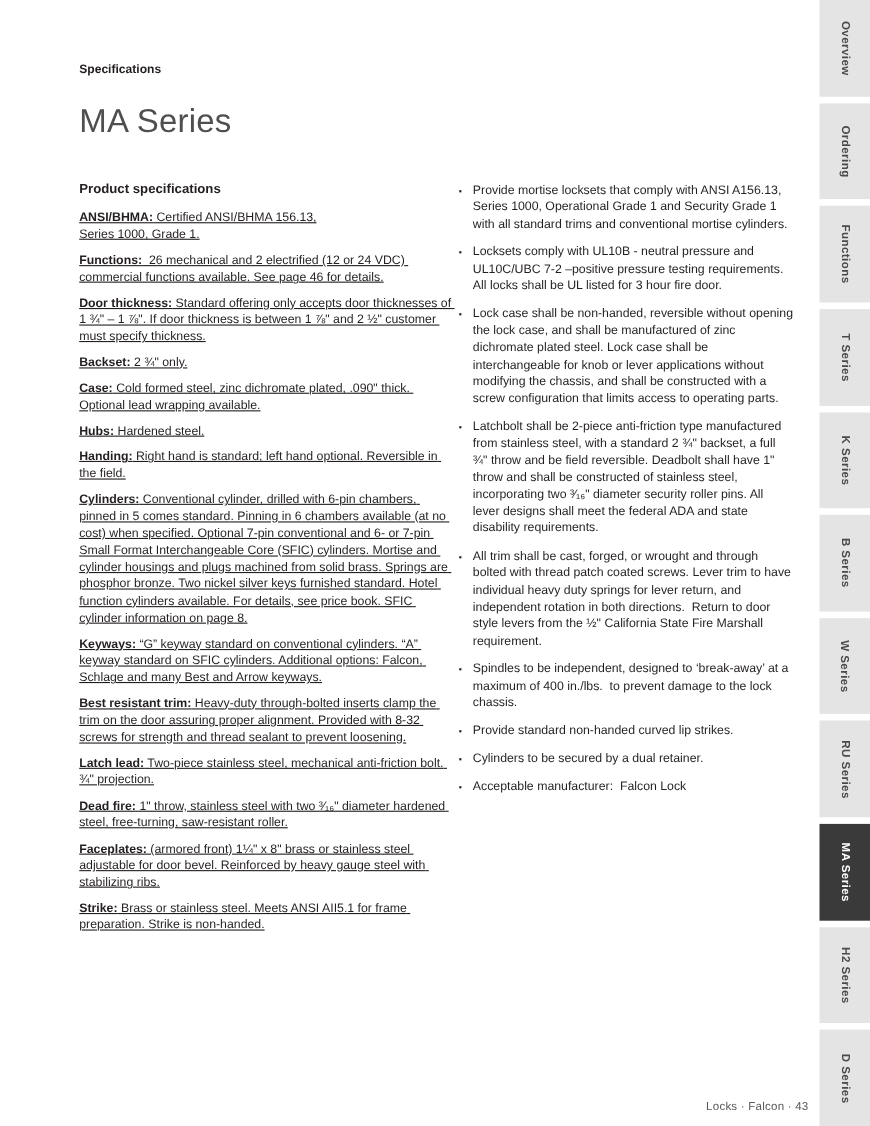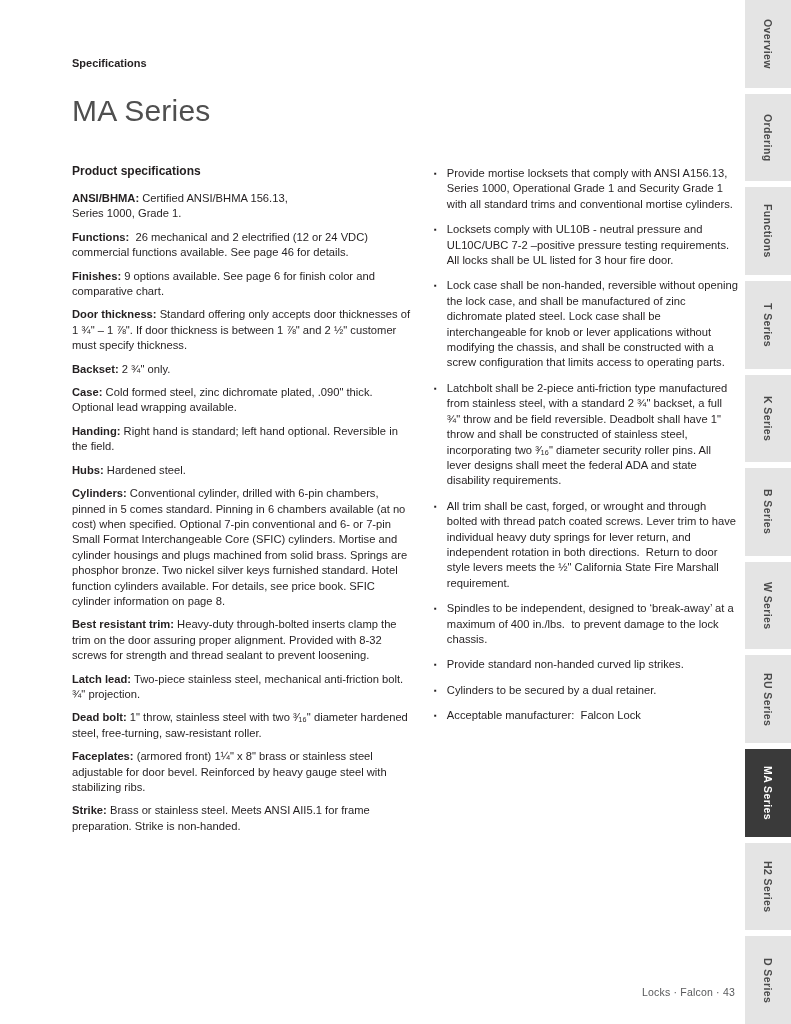--- a/index.html
+++ b/index.html
@@ -63,35 +63,36 @@
   .page-title {
     margin-top: 25px;
     font-size: 30px;
     font-weight: 400;
     color: #4f4f4f;
     letter-spacing: 0.2px;
   }
   .columns {
     margin-top: 36px;
     display: flex;
-    gap: 18px;
+    gap: 1px;
   }
   .col-left  { width: 342px; }
   .col-right { width: 306px; }
   .col-heading {
     font-size: 12px;
     font-weight: bold;
     color: #231f20;
     margin-bottom: 13px;
   }
   .spec-para {
     font-size: 11.2px;
     line-height: 15.4px;
     margin-bottom: 8px;
     color: #231f20;
+    text-decoration: underline;
   }
   .spec-para strong { font-weight: bold; }
   .spec-para .spec-text { white-space: pre-wrap; }
 
   .arch-list {
     list-style: none;
     margin-top: 2px;
   }
   .arch-list li {
     display: flex;
@@ -110,21 +111,21 @@
   }
   .arch-list .li-text {
     flex: 1 1 auto;
     white-space: pre-wrap;
   }
 
   
   .footer {
     position: absolute;
     right: 56px;
-    bottom: 26px;
+    bottom: 12px;
     font-size: 10.5px;
     color: #58595b;
     letter-spacing: 0.2px;
   }
 </style>
 </head>
 <body>
 
 <div class="page">
 
@@ -132,30 +133,30 @@
     <div class="eyebrow">Specifications</div>
     <h1 class="page-title">MA Series</h1>
 
     <div class="columns">
       <div class="col-left">
         <div class="col-heading">Product specifications</div>
         <div id="product-paragraphs">
             <p class="spec-para"><strong>ANSI/BHMA:</strong><span class="spec-text"> Certified ANSI/BHMA 156.13,
 Series 1000, Grade 1.</span></p>
             <p class="spec-para"><strong>Functions:</strong><span class="spec-text">  26 mechanical and 2 electrified (12 or 24 VDC) commercial functions available. See page 46 for details.</span></p>
-            <p class="spec-para"><strong>Finishes:</strong><span class="spec-text"> 9 options available. See page 6 for finish color and comparative chart.</span></p>
             <p class="spec-para"><strong>Door thickness:</strong><span class="spec-text"> Standard offering only accepts door thicknesses of 1 ¾" – 1 ⅞". If door thickness is between 1 ⅞" and 2 ½" customer must specify thickness.</span></p>
             <p class="spec-para"><strong>Backset:</strong><span class="spec-text"> 2 ¾" only.</span></p>
             <p class="spec-para"><strong>Case:</strong><span class="spec-text"> Cold formed steel, zinc dichromate plated, .090" thick. Optional lead wrapping available.</span></p>
+            <p class="spec-para"><strong>Hubs:</strong><span class="spec-text"> Hardened steel.</span></p>
             <p class="spec-para"><strong>Handing:</strong><span class="spec-text"> Right hand is standard; left hand optional. Reversible in the field.</span></p>
-            <p class="spec-para"><strong>Hubs:</strong><span class="spec-text"> Hardened steel.</span></p>
             <p class="spec-para"><strong>Cylinders:</strong><span class="spec-text"> Conventional cylinder, drilled with 6-pin chambers, pinned in 5 comes standard. Pinning in 6 chambers available (at no cost) when specified. Optional 7-pin conventional and 6- or 7-pin Small Format Interchangeable Core (SFIC) cylinders. Mortise and cylinder housings and plugs machined from solid brass. Springs are phosphor bronze. Two nickel silver keys furnished standard. Hotel function cylinders available. For details, see price book. SFIC cylinder information on page 8.</span></p>
+            <p class="spec-para"><strong>Keyways:</strong><span class="spec-text"> “G” keyway standard on conventional cylinders. “A” keyway standard on SFIC cylinders. Additional options: Falcon, Schlage and many Best and Arrow keyways.</span></p>
             <p class="spec-para"><strong>Best resistant trim:</strong><span class="spec-text"> Heavy-duty through-bolted inserts clamp the trim on the door assuring proper alignment. Provided with 8-32 screws for strength and thread sealant to prevent loosening.</span></p>
             <p class="spec-para"><strong>Latch lead:</strong><span class="spec-text"> Two-piece stainless steel, mechanical anti-friction bolt. ¾" projection.</span></p>
-            <p class="spec-para"><strong>Dead bolt:</strong><span class="spec-text"> 1" throw, stainless steel with two ³⁄₁₆" diameter hardened steel, free-turning, saw-resistant roller.</span></p>
+            <p class="spec-para"><strong>Dead fire:</strong><span class="spec-text"> 1" throw, stainless steel with two ³⁄₁₆" diameter hardened steel, free-turning, saw-resistant roller.</span></p>
             <p class="spec-para"><strong>Faceplates:</strong><span class="spec-text"> (armored front) 1¼" x 8" brass or stainless steel adjustable for door bevel. Reinforced by heavy gauge steel with stabilizing ribs.</span></p>
             <p class="spec-para"><strong>Strike:</strong><span class="spec-text"> Brass or stainless steel. Meets ANSI AII5.1 for frame preparation. Strike is non-handed.</span></p>
           </div>
       </div>
 
       <div class="col-right">
         <ul id="arch-list" class="arch-list">
             <li>
               <span class="bullet">▪</span>
               <span class="li-text">Provide mortise locksets that comply with ANSI A156.13, Series 1000, Operational Grade 1 and Security Grade 1 with all standard trims and conventional mortise cylinders.</span>
@@ -167,21 +168,21 @@
             <li>
               <span class="bullet">▪</span>
               <span class="li-text">Lock case shall be non-handed, reversible without opening the lock case, and shall be manufactured of zinc dichromate plated steel. Lock case shall be interchangeable for knob or lever applications without modifying the chassis, and shall be constructed with a screw configuration that limits access to operating parts.</span>
             </li>
             <li>
               <span class="bullet">▪</span>
               <span class="li-text">Latchbolt shall be 2-piece anti-friction type manufactured from stainless steel, with a standard 2 ¾" backset, a full ¾" throw and be field reversible. Deadbolt shall have 1" throw and shall be constructed of stainless steel, incorporating two ³⁄₁₆" diameter security roller pins. All lever designs shall meet the federal ADA and state disability requirements.</span>
             </li>
             <li>
               <span class="bullet">▪</span>
-              <span class="li-text">All trim shall be cast, forged, or wrought and through bolted with thread patch coated screws. Lever trim to have individual heavy duty springs for lever return, and independent rotation in both directions.  Return to door style levers meets the ½" California State Fire Marshall requirement.</span>
+              <span class="li-text">All trim shall be cast, forged, or wrought and through bolted with thread patch coated screws. Lever trim to have individual heavy duty springs for lever return, and independent rotation in both directions.  Return to door style levers from the ½" California State Fire Marshall requirement.</span>
             </li>
             <li>
               <span class="bullet">▪</span>
               <span class="li-text">Spindles to be independent, designed to ‘break-away’ at a maximum of 400 in./lbs.  to prevent damage to the lock chassis.</span>
             </li>
             <li>
               <span class="bullet">▪</span>
               <span class="li-text">Provide standard non-handed curved lip strikes.</span>
             </li>
             <li>

